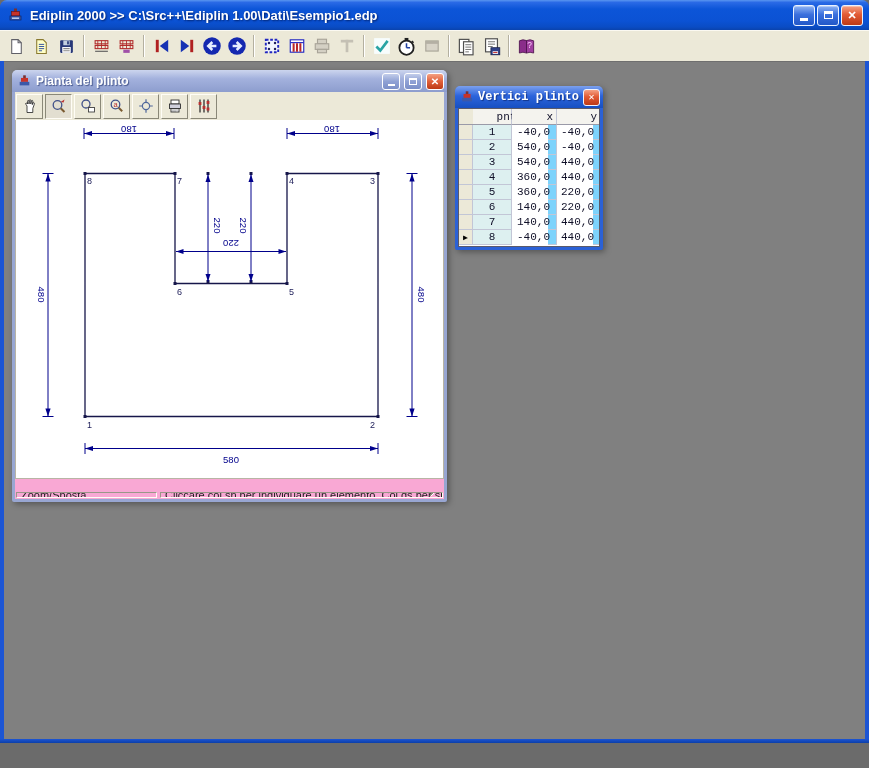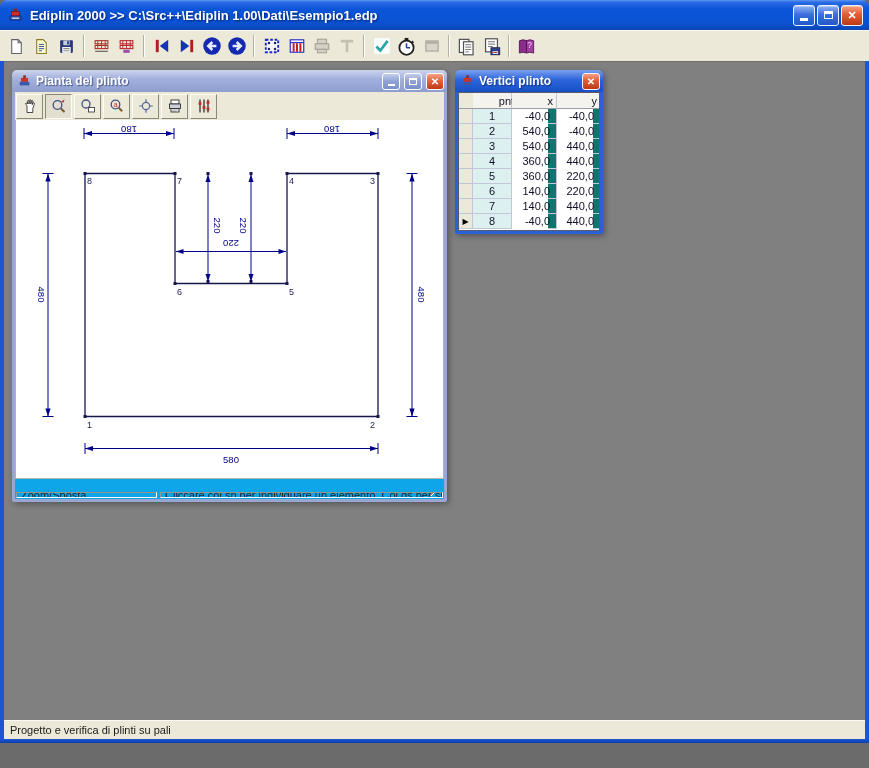--- a/index.html
+++ b/index.html
@@ -62,43 +62,43 @@
 
   .canvas { flex:1; background:#fff; position:relative; border:1px solid #b8b4a4; border-top:none; }
   .canvas svg { position:absolute; inset:0; }
   .dim { stroke:#00008b; stroke-width:1; fill:none; }
   .dimf { fill:#00008b; stroke:none; }
   .dimtxt { font-size:9.5px; fill:#00008b; text-anchor:middle; font-family:"Liberation Sans",sans-serif; }
   .vl { font-size:9px; fill:#22225c; font-family:"Liberation Sans",sans-serif; }
   .shape { stroke:#16164a; stroke-width:1.3; fill:none; }
   .vdot { fill:#16164a; }
 
-  .plan-status { height:20px; background:#0ea5e9; display:flex; gap:3px; padding:13px 1px 1px 1px; font-size:11px; color:#222; }
+  .plan-status { height:20px; background:#f9a8d4; display:flex; gap:3px; padding:13px 1px 1px 1px; font-size:11px; color:#222; }
   .spanel { border:1px solid; border-color:#9a9788 #fffdf6 #fffdf6 #9a9788;
     display:flex; align-items:center; padding:0 4px; white-space:nowrap; overflow:hidden; }
   .spanel.l { width:141px; }
   .spanel.r { flex:1; position:relative; }
   .grip { position:absolute; right:1px; bottom:1px; width:11px; height:11px;
     background:
       linear-gradient(135deg, transparent 0 5px, #fff 5px 6px, transparent 6px 8px, #fff 8px 9px, transparent 9px),
       linear-gradient(135deg, transparent 0 4px, #8a8878 4px 5px, transparent 5px 7px, #8a8878 7px 8px, transparent 8px); }
 
   
-  .vert { left:451px; top:8px; width:148px; height:164px; background:#2b61d6; }
+  .vert { left:451px; top:24px; width:148px; height:164px; background:#2b61d6;font-family:Liberation Mono, monospace; }
   .vert .child-tb { background:linear-gradient(180deg,#7ba0ee 0%,#2c64dc 45%,#1750c2 100%); }
   .vert .cbtn.close { background:linear-gradient(180deg,#f4a183 0%,#e25b35 45%,#bd3a16 100%); }
   .vtable { flex:1; background:#fff; display:grid;
     grid-template-columns:14px 39px 45px 44px; grid-template-rows:16px repeat(8,15px);
     font-size:11px; color:#101028; border:1px solid #5a5a6a; overflow:hidden; }
   .vc { border-right:1px solid #c2c6d6; border-bottom:1px solid #c2c6d6;
     display:flex; align-items:center; }
   .vc.h { background:#f4f3ee; border-bottom:1px solid #9a9aa8;padding-left:29px; }
   .vc.sel { background:#ece9d8; justify-content:center; font-size:8px; color:#000; }
   .vc.pnt { background:#ddf0f0; justify-content:center; }
-  .vc.num { background:#0f766e; justify-content:flex-end; padding-right:6px;margin-left:36px; }
+  .vc.num { background:#7dd3fc; justify-content:flex-end; padding-right:6px;margin-left:36px; }
   .vc.h.pnt-h { background:#f4f3ee; justify-content:center; }
   .vc.h.num-h { background:#f4f3ee; justify-content:flex-end; padding-right:3px; }
 
   
   .statusbar { height:19px; background:#ece9d8; margin:0 4px; border-top:1px solid #fbf9f1;
     display:flex; align-items:center; padding:0 6px; font-size:11px; color:#1a1a1a;
     box-shadow:0 -1px 0 #9a9788; }
   .frame-bottom { height:4px; background:linear-gradient(180deg,#1c55d4,#0c3fa8); }
 </style>
 </head>
@@ -507,18 +507,15 @@
 
         <div class="vc sel">▶</div>
         <div class="vc pnt">8</div>
         <div class="vc num">-40,0</div>
         <div class="vc num">440,0</div>
       </div>
     </div>
 
   </div>
 
-  <div class="statusbar">
-    <span>Progetto e verifica di plinti su pali</span>
-  </div>
   <div class="frame-bottom"></div>
 
 </div>
 
 </body></html>

